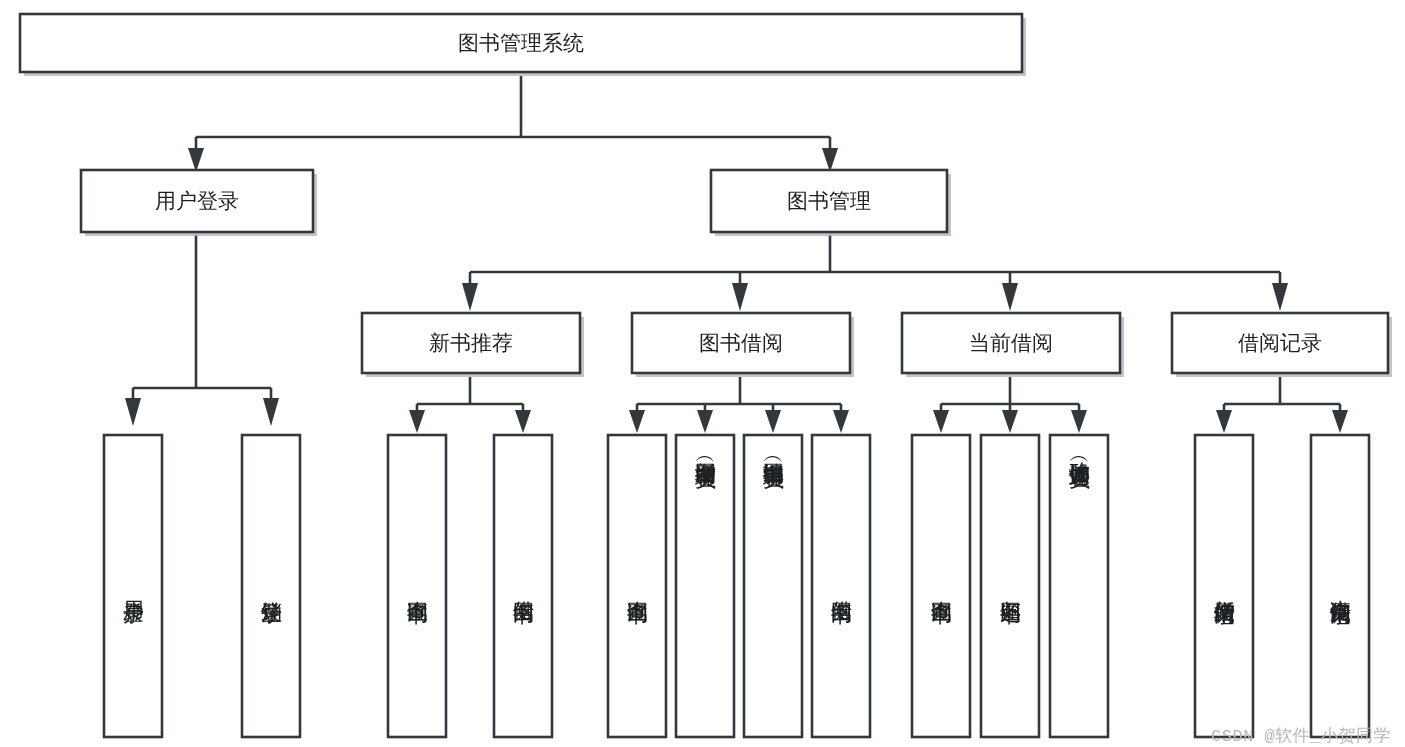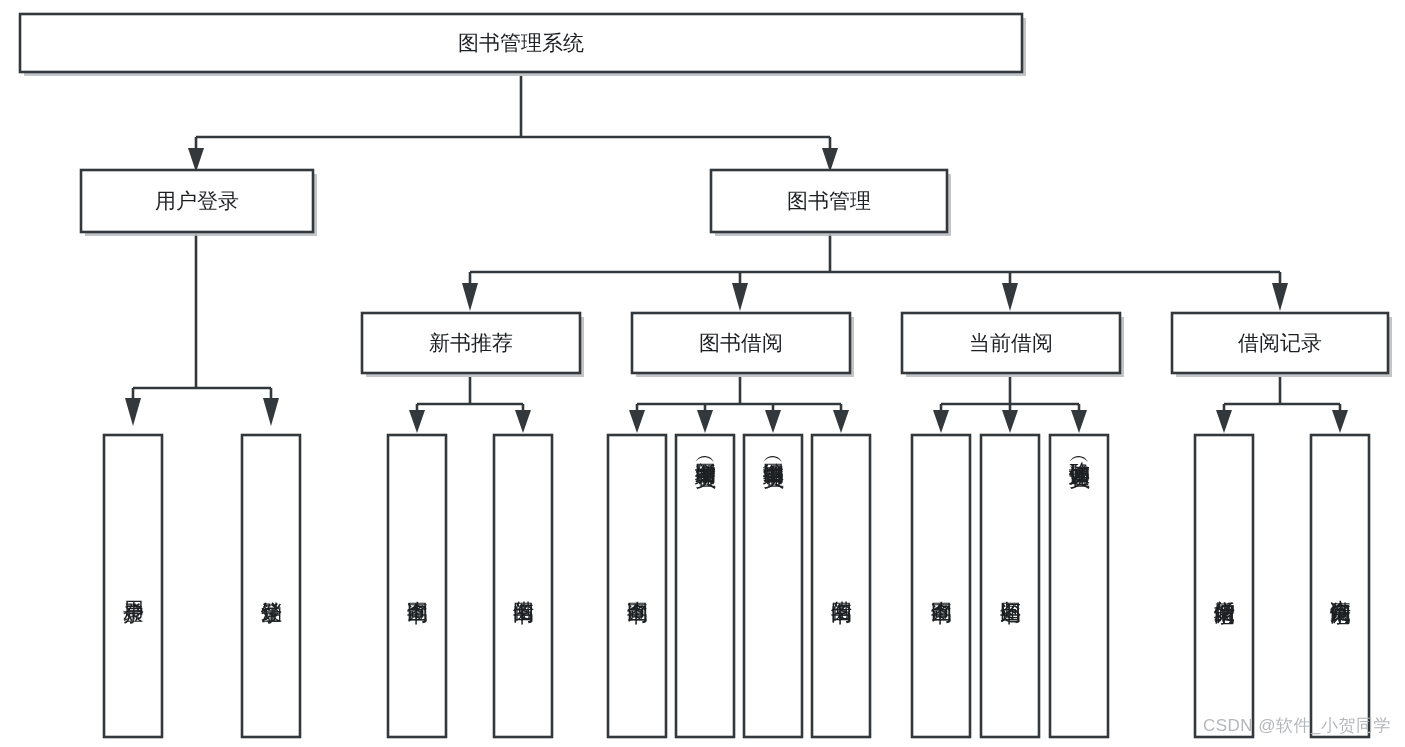--- a/index.html
+++ b/index.html
@@ -66,22 +66,22 @@
     font-size: 21px;
     line-height: 1.18;
     color: #1d2023;
     letter-spacing: 1px;
     white-space: nowrap;
     text-align: center;
   }
   .watermark {
     position: absolute;
     right: 14px;
-    bottom: 10px;
-    font-family: Liberation Sans, sans-serif;
+    bottom: 0;
+    font-family: Liberation Mono, monospace;
     font-size: 17px;
     color: #b4b7ba;
     letter-spacing: 0.5px;
     user-select: none;
     white-space: nowrap;
   }
 </style>
 </head>
 <body>
 

